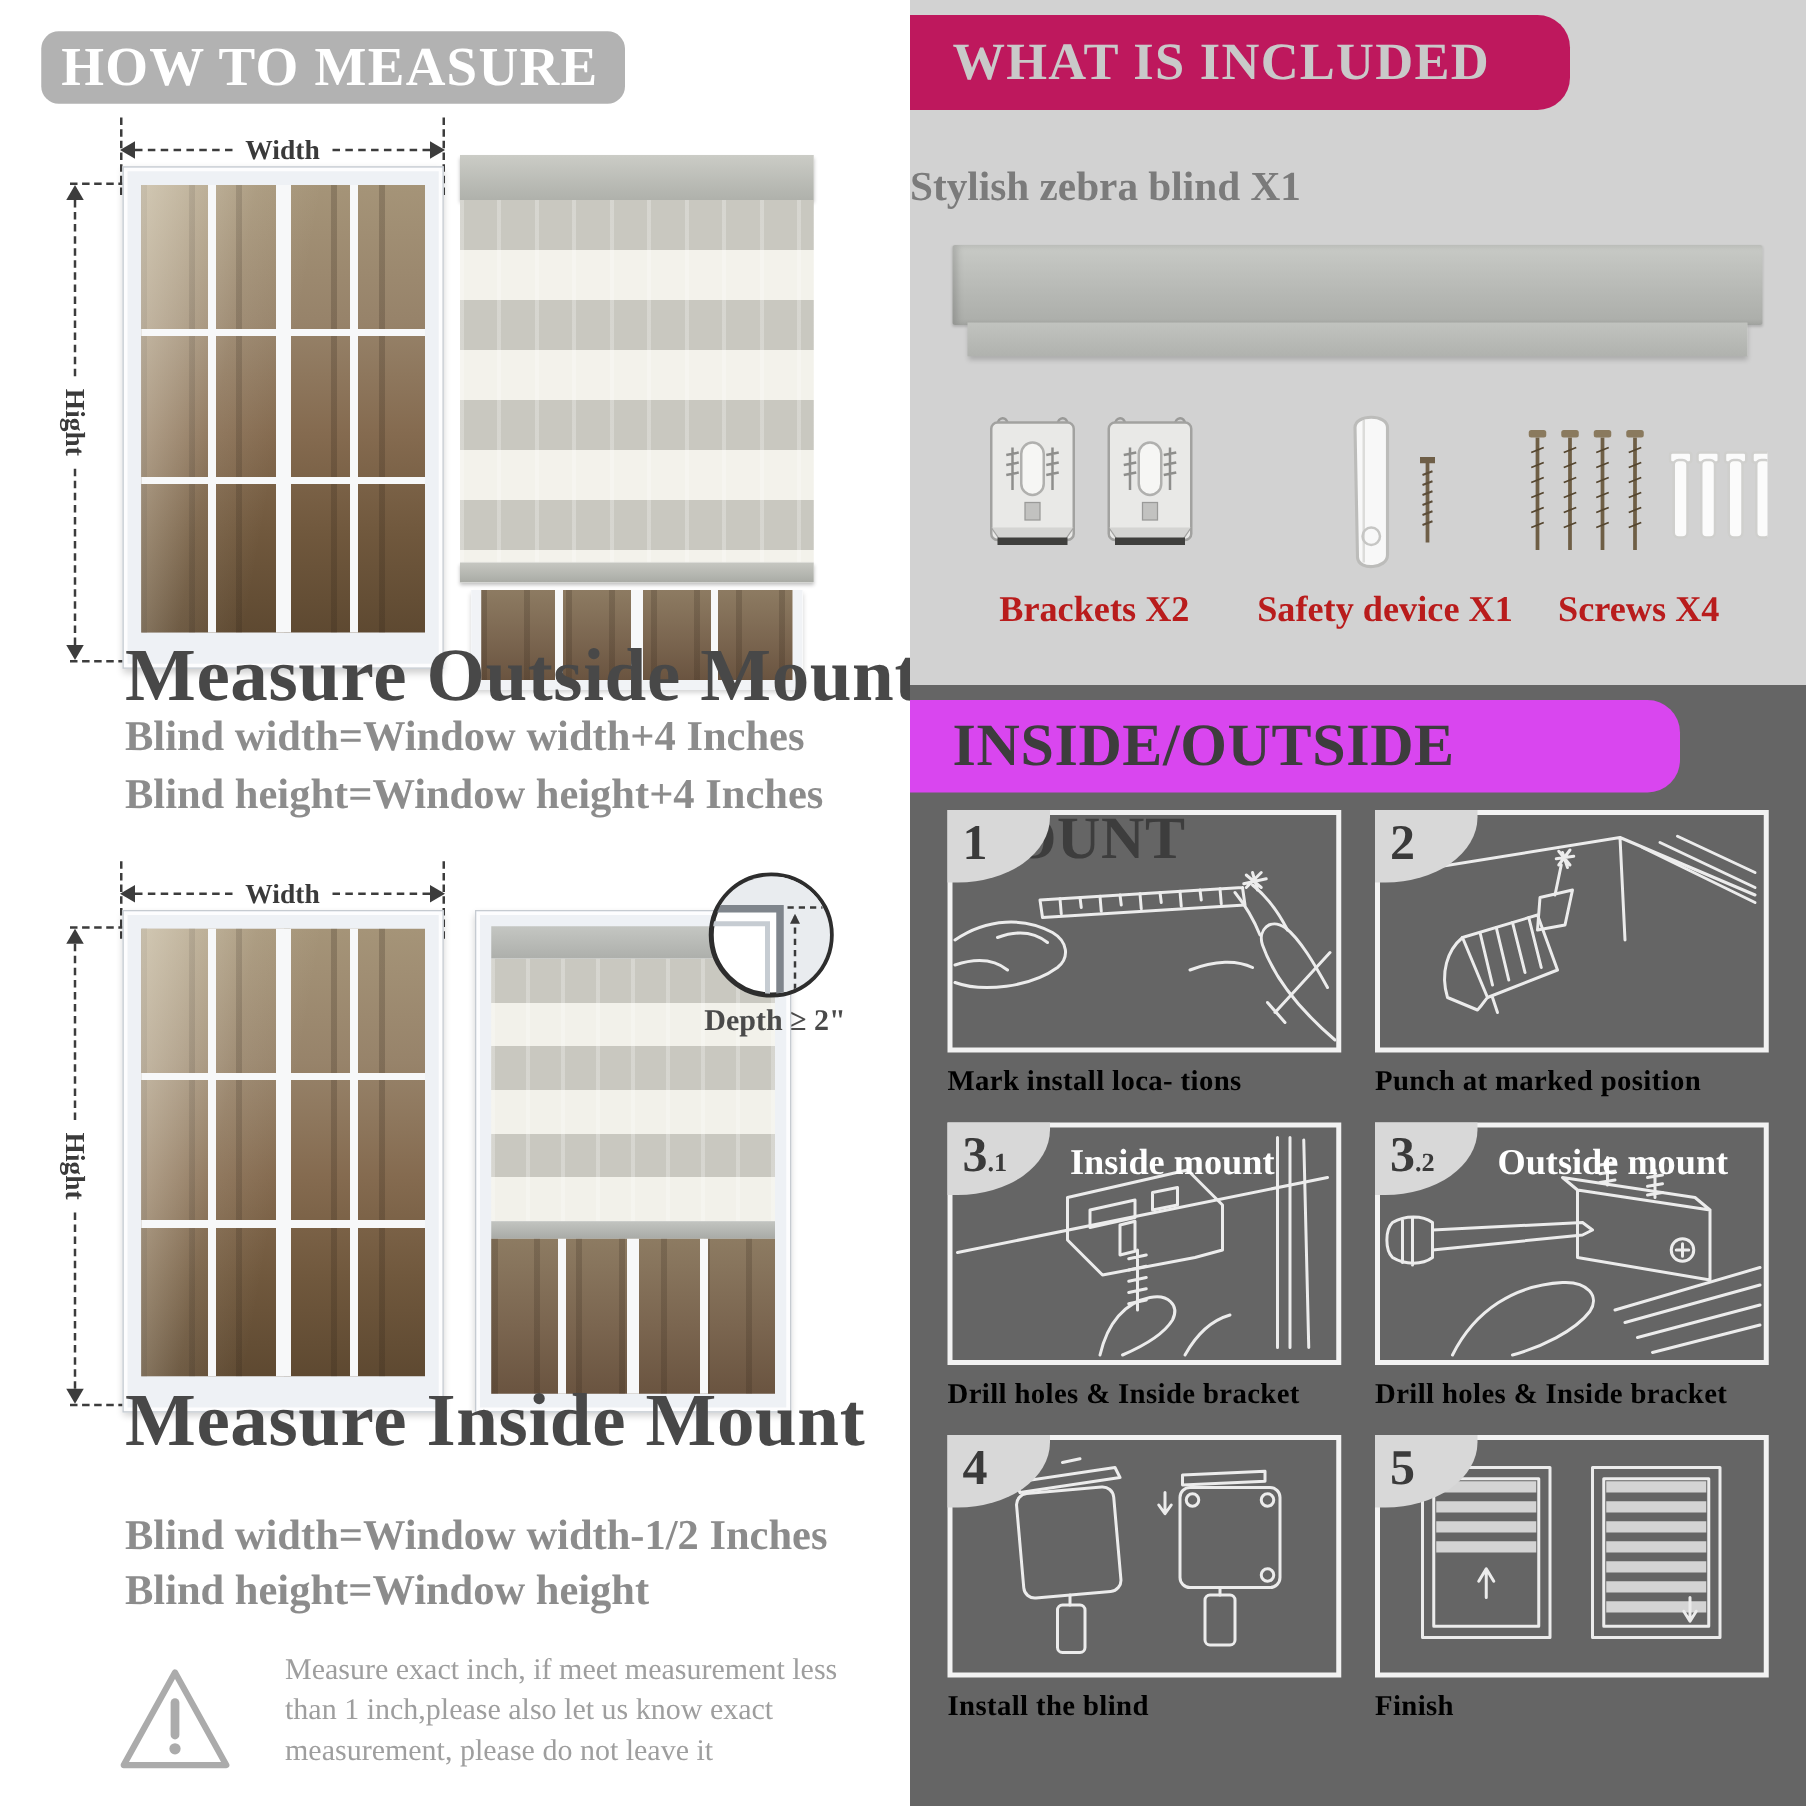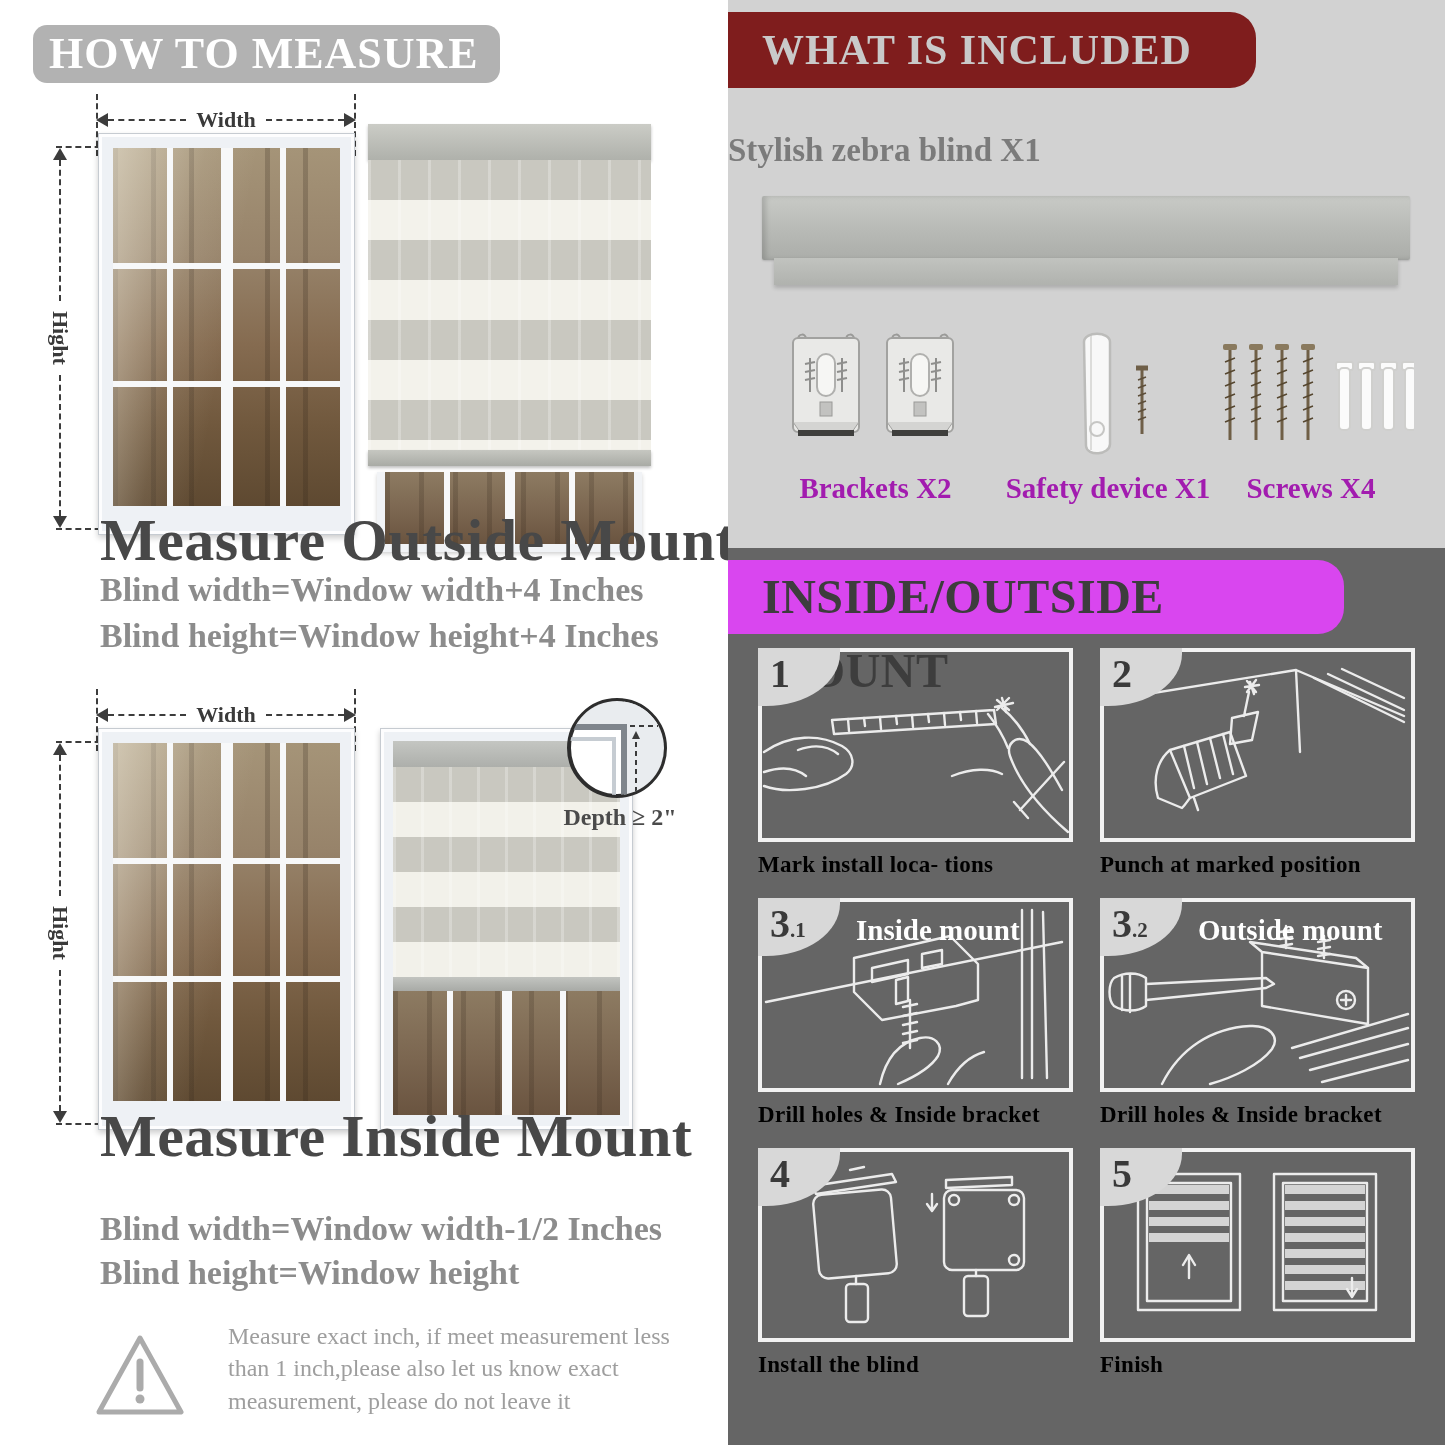--- a/index.html
+++ b/index.html
@@ -70,35 +70,35 @@
   .wb-photo{position:absolute;left:12px;right:12px;top:262px;bottom:14px;}
 
   .detail-circle{left:566px;top:697px;width:102px;height:102px;}
   .depth-label{left:545px;top:804px;width:150px;text-align:center;font-size:24px;font-weight:bold;color:#4a4a4a;}
 
   .warning{left:92px;top:1328px;width:96px;height:92px;}
   .warning-text{left:228px;top:1320px;width:478px;font-size:24px;line-height:1.35;color:#9e9e9e;font-weight:normal;}
 
   
   .right-top{left:728px;top:0;width:717px;height:548px;background:#d2d2d2;}
-  .banner-included{position:absolute;left:0;top:12px;width:494px;height:76px;background:#7f1d1d;
+  .banner-included{position:absolute;left:0;top:12px;width:494px;height:76px;background:#be185d;
     border-radius:0 26px 26px 0;color:#c9c9c9;font-size:42px;font-weight:bold;line-height:76px;
     padding-left:34px;letter-spacing:1px;}
   .product-label{position:absolute;left:0;top:132px;width:100%;text-align:left;font-size:33px;
     font-weight:bold;color:#7b7b7b;}
   .headrail{position:absolute;left:34px;top:196px;width:648px;height:64px;border-radius:2px;
     background:linear-gradient(180deg,#c8cac6 0%,#b6b8b4 60%,#abada9 100%);
     box-shadow:inset 4px 0 5px rgba(0,0,0,.14), 0 1px 2px rgba(0,0,0,.15);}
   .headrail-lip{position:absolute;left:46px;top:258px;width:624px;height:27px;
     background:linear-gradient(180deg,#c1c3bf,#b0b2ae);box-shadow:0 3px 4px rgba(0,0,0,.18);}
   .items{position:absolute;left:0;top:322px;width:100%;height:226px;}
   .grp-brackets{position:absolute;left:58px;top:8px;display:flex;gap:14px;}
   .grp-safety{position:absolute;left:330px;top:4px;}
   .grp-screws{position:absolute;left:490px;top:16px;}
-  .item-label{position:absolute;top:150px;font-size:29px;font-weight:bold;color:#a21caf;text-align:center;}
+  .item-label{position:absolute;top:150px;font-size:29px;font-weight:bold;color:#b91c1c;text-align:center;}
   .lbl-brackets{left:30px;width:235px;} .lbl-safety{left:255px;width:250px;} .lbl-screws{left:478px;width:210px;}
 
   .right-bottom{left:728px;top:548px;width:717px;height:897px;background:#656565;}
   .banner-mount{position:absolute;left:0;top:12px;width:582px;height:74px;background:#d946ef;
     border-radius:0 26px 26px 0;color:#3d3d3d;font-size:48px;font-weight:bold;line-height:74px;
     padding-left:34px;letter-spacing:.5px;}
   .steps{position:absolute;left:30px;top:100px;width:657px;display:grid;
     grid-template-columns:315px 315px;column-gap:27px;row-gap:20px;}
   .step-box{position:relative;height:186px;border:4px solid #f2f2f2;}
   .step-art{position:absolute;left:0;top:0;width:100%;height:100%;}

